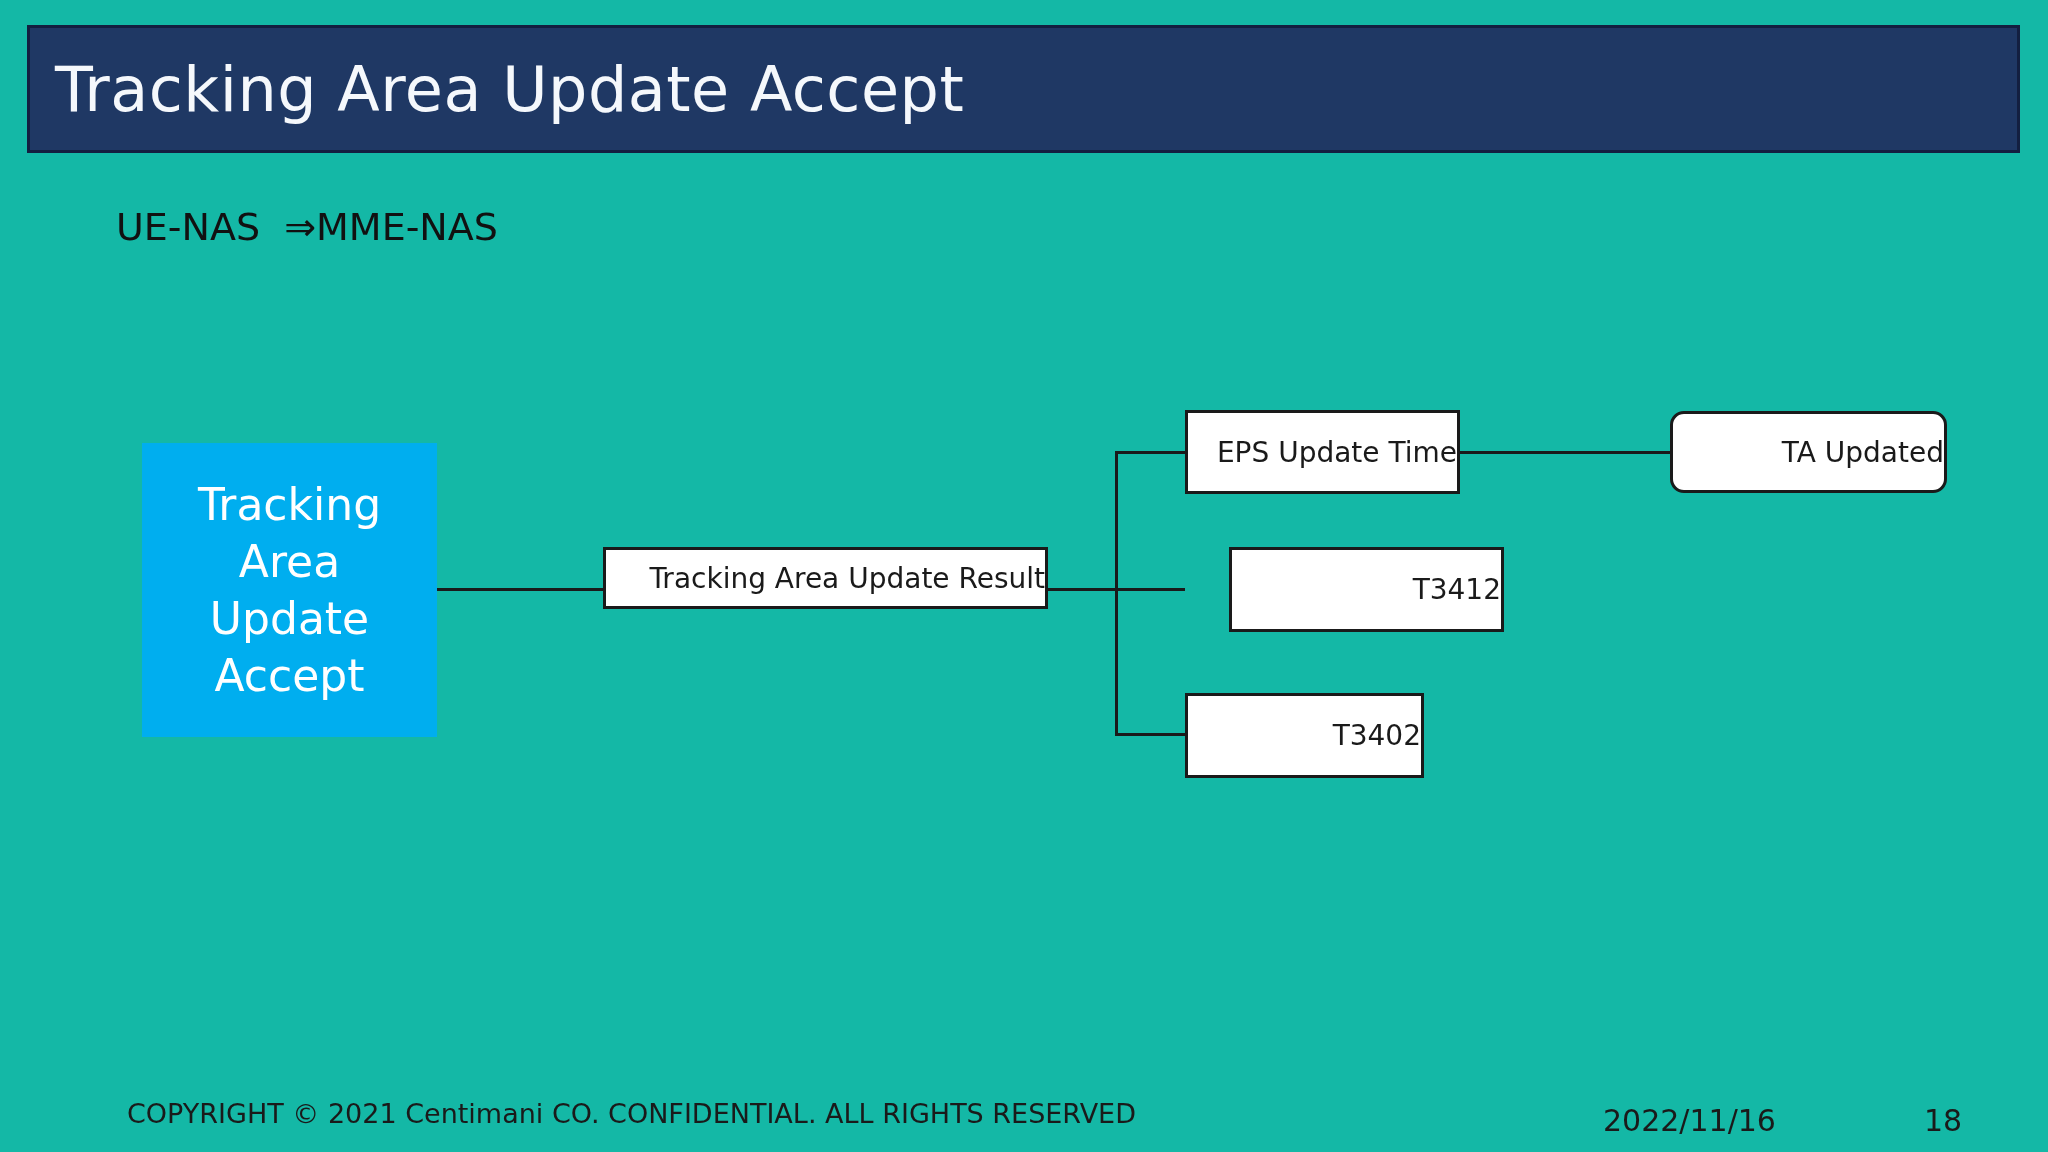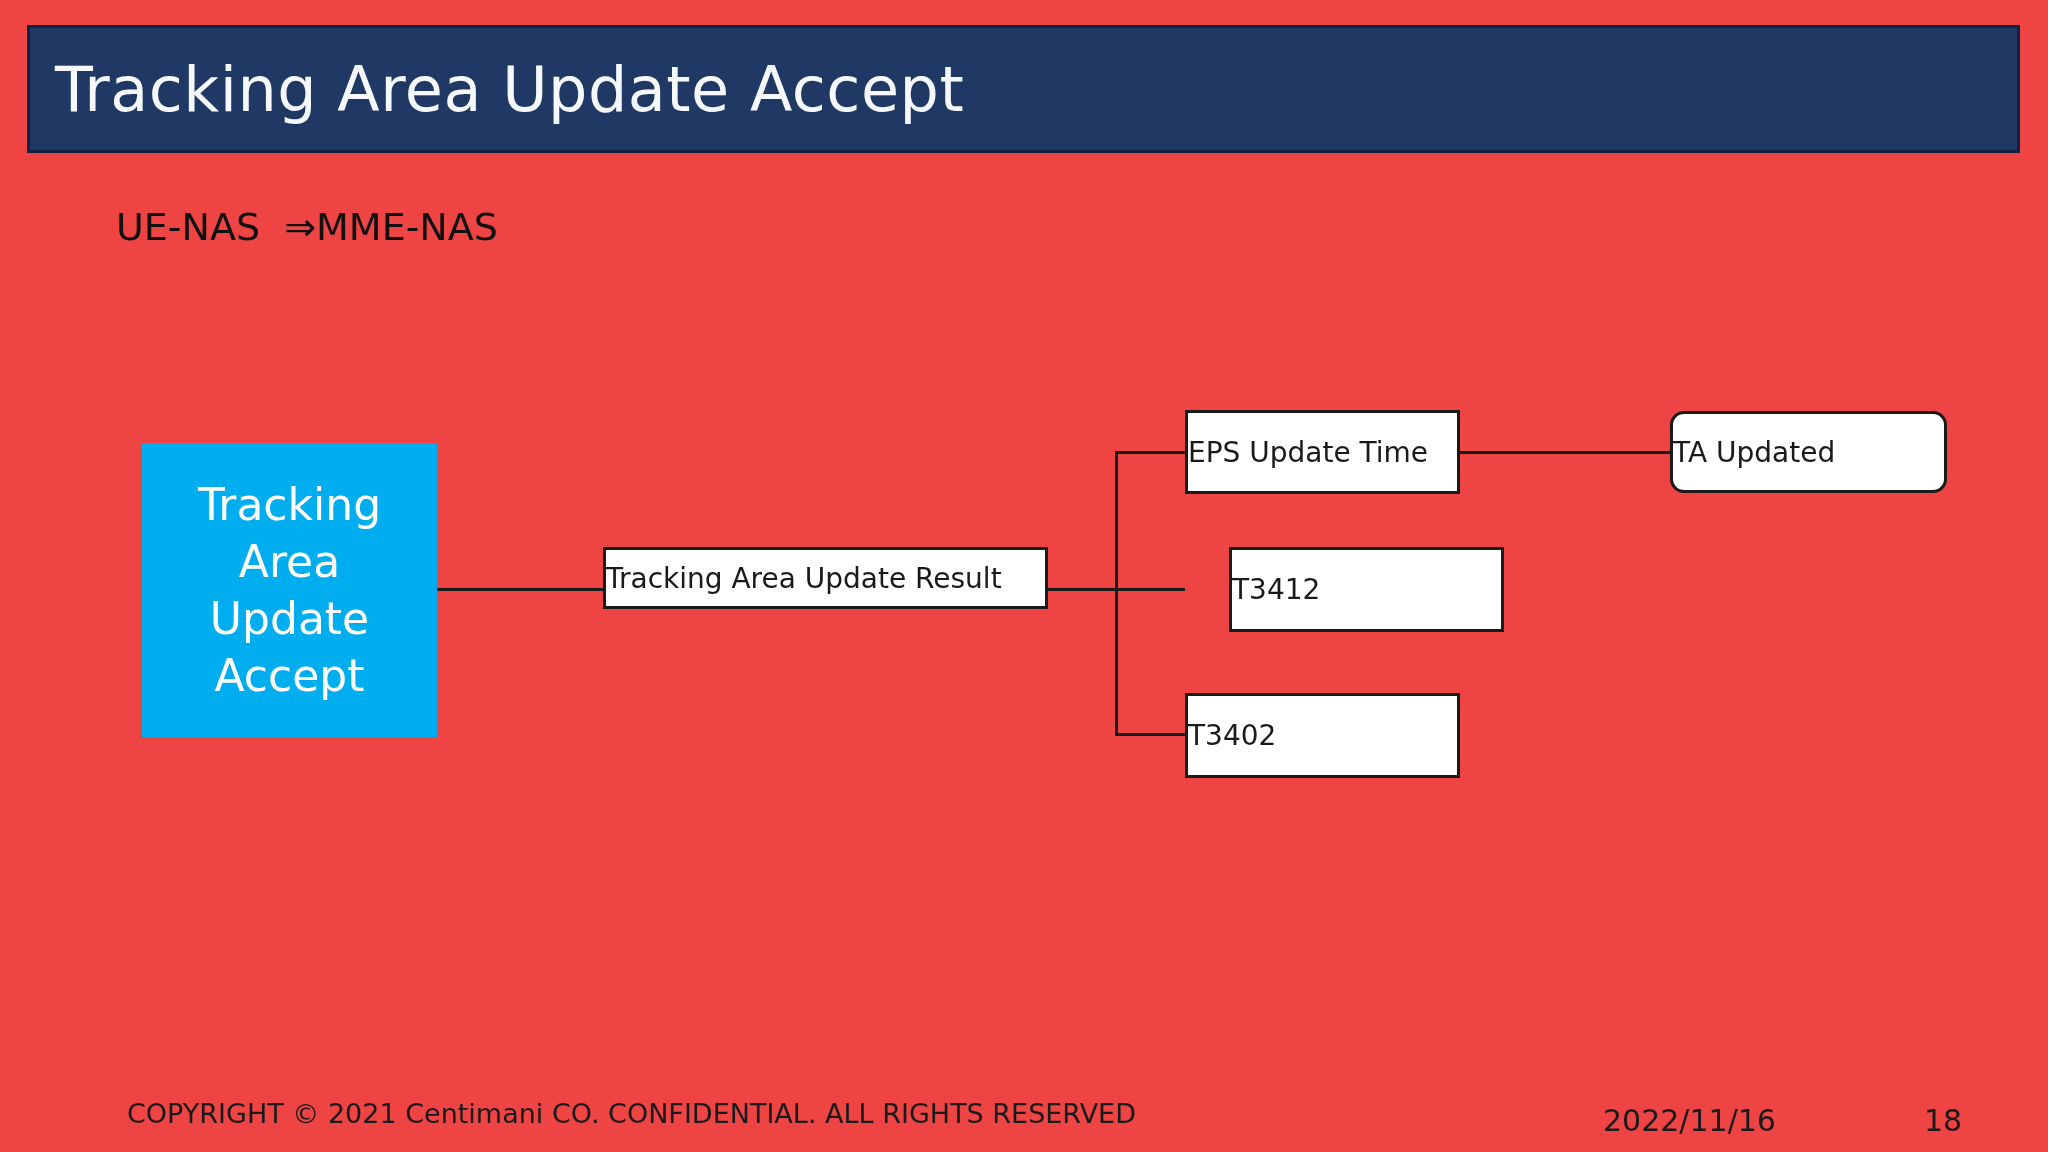--- a/index.html
+++ b/index.html
@@ -4,21 +4,21 @@
 <style>
   html, body {
     margin: 0;
     padding: 0;
     background: #ffffff;
   }
   .slide {
     position: relative;
     width: 2048px;
     height: 1152px;
-    background: #ef4444;
+    background: #14b8a6;
     overflow: hidden;
     font-family: "DejaVu Sans", "Liberation Sans", sans-serif;
     color: #1a1a1a;
   }
 
   
   .title-bar {
     position: absolute;
     left: 27px;
     top: 25px;
@@ -50,40 +50,40 @@
   }
 
   
   .diagram { position: absolute; inset: 0; }
 
   .node {
     position: absolute;
     box-sizing: border-box;
     display: flex;
     align-items: center;
-    justify-content: flex-start;
+    justify-content: flex-end;
     text-align: center;
     font-size: 28px;
     background: #ffffff;
     border: 3px solid #1a1a1a;
   }
   .node-root {
     left: 142px; top: 443px; width: 295px; height: 294px;
     background: #00AEEF;
     border: none;
     color: #ffffff;
     font-size: 44px;
     line-height: 57px;
     
     word-spacing: 9999px;
   }
   .node-result   { left: 603px;  top: 547px; width: 445px; height: 62px; }
   .node-eps      { left: 1185px; top: 410px; width: 275px; height: 84px; }
   .node-t3412    { left: 1185px; top: 547px; width: 275px; height: 85px; margin-left: 44px; }
-  .node-t3402    { left: 1185px; top: 693px; width: 275px; height: 85px; }
+  .node-t3402    { left: 1185px; top: 693px; width: 239px; height: 85px; }
   .node-ta       { left: 1670px; top: 411px; width: 277px; height: 82px; border-radius: 14px; }
 
   .connector {
     position: absolute;
     background: #1a1a1a;
   }
   .c-root-result   { left: 437px;  top: 588px; width: 166px; height: 3px; }
   .c-result-t3412  { left: 1048px; top: 588px; width: 137px; height: 3px; }
   .c-branch-vert   { left: 1115px; top: 451px; width: 3px;   height: 285px; }
   .c-branch-eps    { left: 1117px; top: 451px; width: 68px;  height: 3px; }

